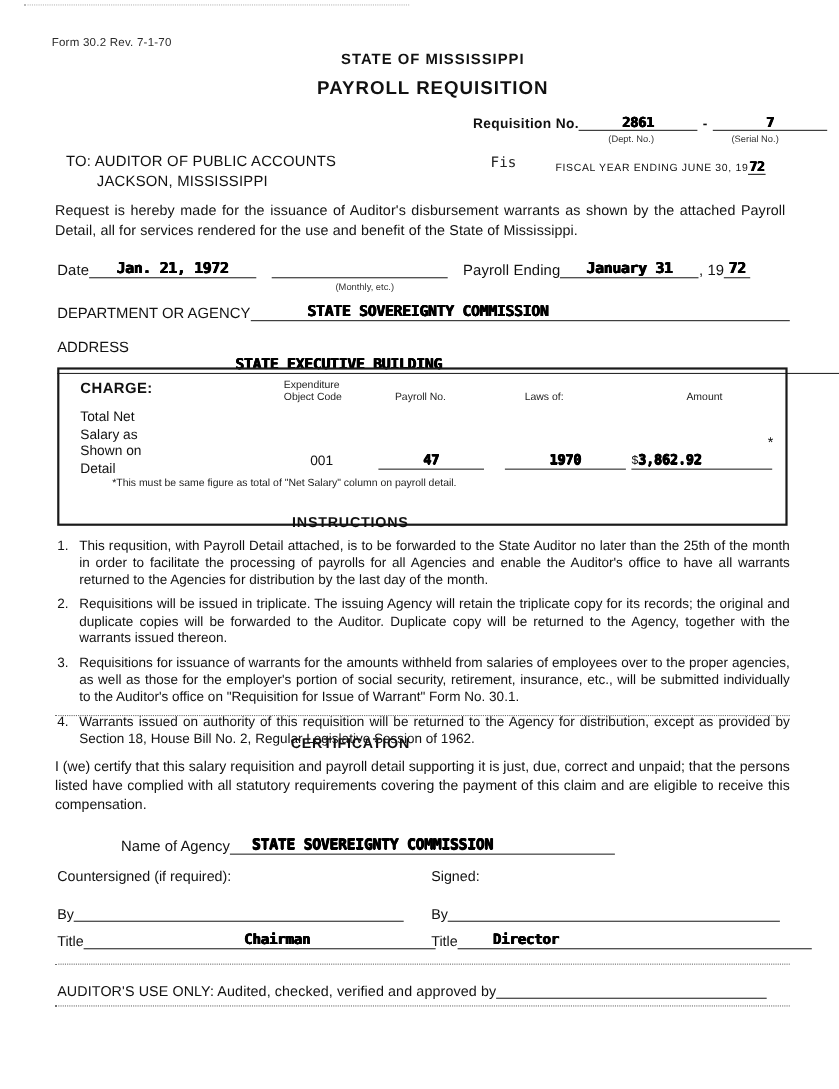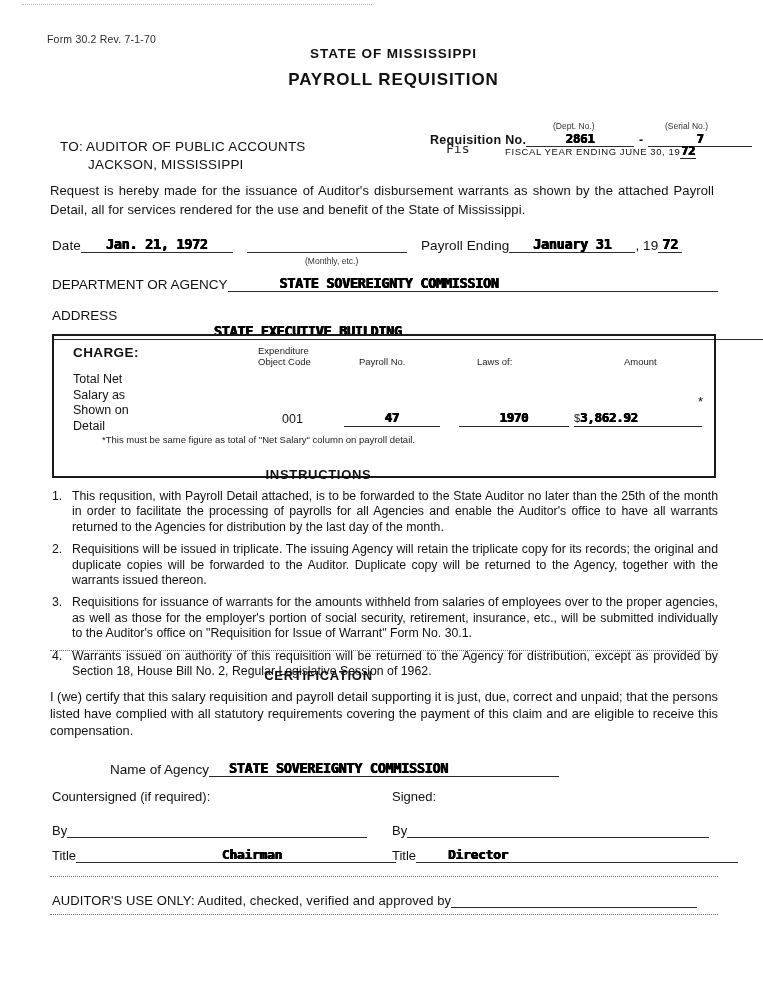--- a/index.html
+++ b/index.html
@@ -305,21 +305,21 @@
   <div class="top-dots"></div>
 
   <div class="form-id">Form 30.2 Rev. 7-1-70</div>
 
   <div class="title-block">
     <div class="title-state">STATE OF MISSISSIPPI</div>
     <div class="title-main">PAYROLL REQUISITION</div>
   </div>
 
   <div class="req-row">
-    <span class="req-label">Requisition  No.</span><span class="ul-line typed" style="width:108px;margin-top:28px;">2861</span><span style="display:inline-block;width:14px;text-align:center;">-</span><span class="ul-line typed" style="width:104px;">7</span>
+    <span class="req-label">Requisition  No.</span><span class="ul-line typed" style="width:108px;">2861</span><span style="display:inline-block;width:14px;text-align:center;">-</span><span class="ul-line typed" style="width:104px;">7</span>
   </div>
   <div class="sub-note" style="top:121px;left:553px;">(Dept. No.)</div>
   <div class="sub-note" style="top:121px;left:665px;">(Serial No.)</div>
 
   <div class="to-block">
     <div>TO:  AUDITOR OF PUBLIC ACCOUNTS</div>
     <div class="to-line2">JACKSON, MISSISSIPPI</div>
   </div>
 
   <div class="fis-mark">Fis</div>

